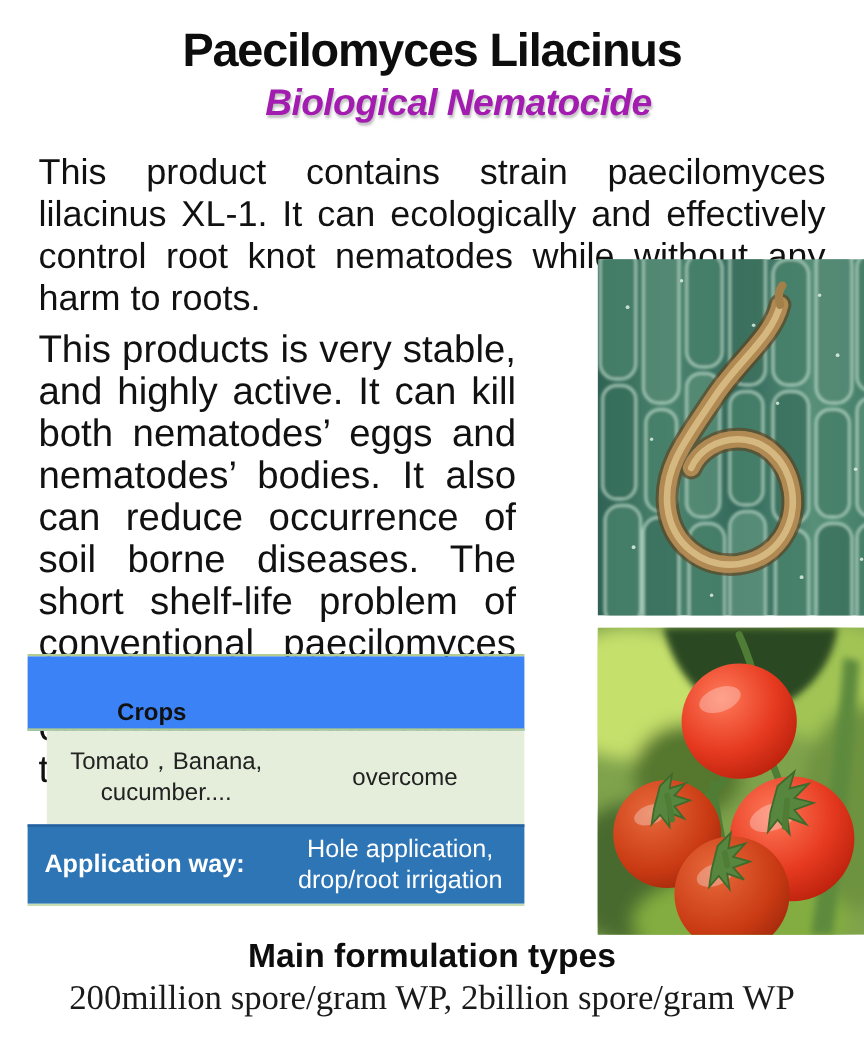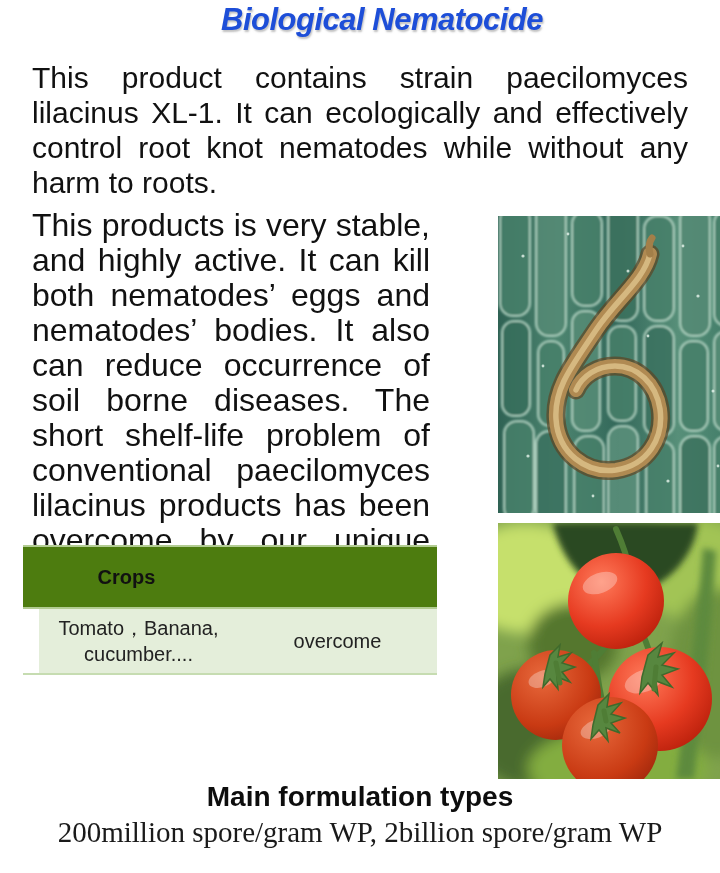--- a/index.html
+++ b/index.html
@@ -58,52 +58,57 @@
   .tcell{
     width:50%;
     display:flex;
     align-items:center;
     justify-content:center;
     text-align:center;
     line-height:26px;
     padding:0 14px;
     box-sizing:border-box;
   }
-  .thead{height:60px;background:#4d7c0f;border-bottom:2px solid #b2cc92;font-weight:bold;}
-  .tgreen{height:64px;color:#222;margin-left:16px;}
+  .thead{height:60px;background:#3b82f6;border-bottom:2px solid #b2cc92;font-weight:bold;align-items:flex-end;}
+  .tgreen{height:78px;color:#222;margin-left:16px;}
   .tblue{height:64px;color:#ffffff;font-size:21px;border-top:2px solid #2361a0;}
   .tblue .label{justify-content:flex-start;text-align:left;font-weight:bold;}
   
   .photo{position:absolute;display:block;}
   .photo svg{display:block;}
   #nematode{left:458px;top:200px;width:240px;height:297px;}
   #tomato{left:458px;top:507px;width:240px;height:256px;}
   
   .footer{position:absolute;left:0;right:0;top:780px;text-align:center;}
   .footer-heading{font-size:28px;line-height:34px;font-weight:bold;color:#0d0d0d;}
   .footer-line{font-size:29px;line-height:37px;color:#1a1a1a;font-family:Liberation Serif, serif;}
 </style>
 </head>
 <body>
 
 <div class="page">
 
-  <h2 class="subtitle" style="color: #1d4ed8; margin-left: 44px;">Biological Nematocide</h2>
+  <h1 class="title">Paecilomyces Lilacinus</h1>
+  <h2 class="subtitle" style="color: #a21caf; margin-left: 44px;">Biological Nematocide</h2>
 
   <p class="intro">This product contains strain paecilomyces lilacinus XL-1. It can ecologically and effectively control root knot nematodes while without any harm to roots.</p>
 
   <p class="desc">This products is very stable, and highly active. It can kill both nematodes’ eggs and nematodes’ bodies. It also can reduce occurrence of soil borne diseases. The short shelf-life problem of conventional paecilomyces lilacinus products has been overcome by our unique technology.</p>
 
   <div class="ptable" style="border-top-color: rgb(178, 204, 146);">
     <div class="trow thead">
       <div class="tcell">Crops</div>
     </div>
     <div class="trow tgreen" style="background: rgb(228, 238, 218);">
       <div class="tcell">Tomato，Banana, cucumber....</div>
       <div class="tcell">overcome</div>
+    </div>
+    <div class="trow tblue" style="background: rgb(46, 117, 182);">
+      <div class="tcell label">Application way:</div>
+      <div class="tcell">Hole application, drop/root irrigation</div>
     </div>
   </div>
 
   <figure class="photo" id="nematode" aria-label="Electron microscope photo of a root-knot nematode curled in a loop on a green root surface">
     <svg width="240" height="297" viewBox="0 0 240 297">
       <defs>
         <linearGradient id="semBg" x1="0" y1="0" x2="1" y2="0">
           <stop offset="0" stop-color="#2f6254"></stop>
           <stop offset="0.25" stop-color="#4d8570"></stop>
           <stop offset="0.5" stop-color="#33685a"></stop>

